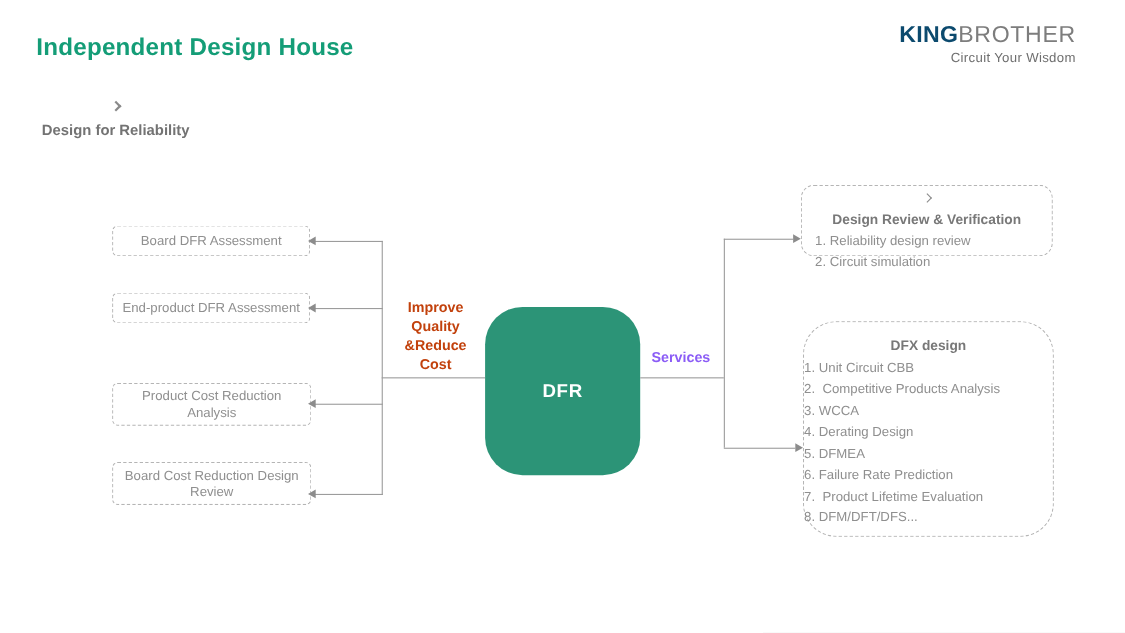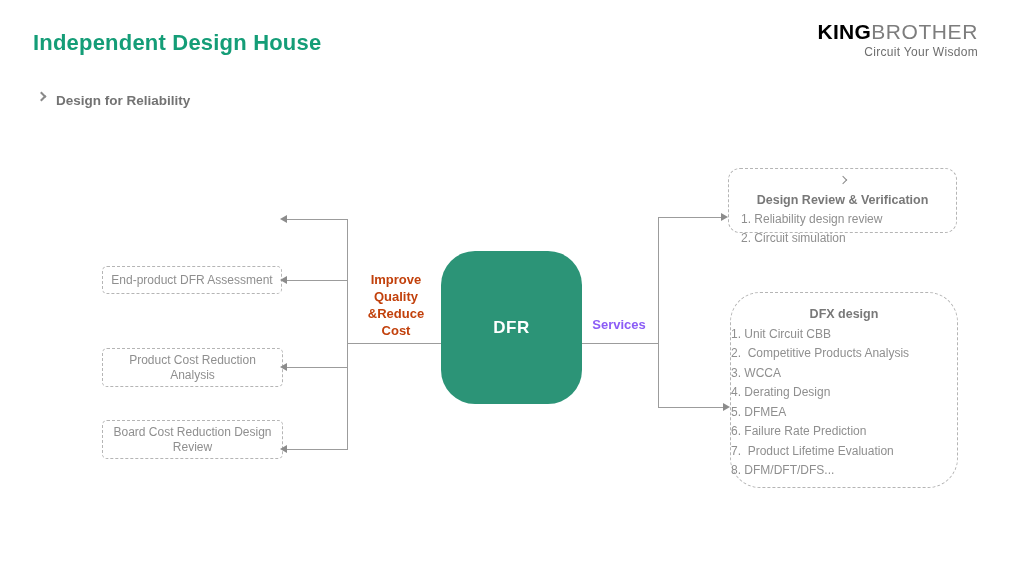--- a/index.html
+++ b/index.html
@@ -8,52 +8,52 @@
     position:relative; width:1023px; height:575px; background:#ffffff;
     overflow:hidden;
   }
   
   .title {
     position:absolute; left:33px; top:30px;
     font-size:22px; font-weight:bold; color:#149d77; letter-spacing:0.2px;
   }
   .subtitle {
     position:absolute; left:38px; top:93px;
-    display:flex; align-items:flex-start; gap:11px;
-    font-size:13.5px; font-weight:bold; color:#737373;
+    display:flex; align-items:center; gap:11px;
+    font-size:13.5px; font-weight:bold; color:#737373;flex-direction:column;
   }
   .chev {
     display:inline-block; width:7px; height:7px;
     border-top:2px solid #8a8a8a; border-right:2px solid #8a8a8a;
     transform:rotate(45deg);
   }
   .chev.small {
     width:6px; height:6px;
     border-top-width:1.6px; border-right-width:1.6px;
   }
   
   .logo { position:absolute; top:20px; right:45px; text-align:right; }
-  .logo-king { font-size:21px; font-weight:bold; color:#000000; letter-spacing:0.3px; }
+  .logo-king { font-size:21px; font-weight:bold; color:#0c4a6e; letter-spacing:0.3px; }
   .logo-brother { font-size:21px; font-weight:400; color:#7d7d7d; letter-spacing:0.6px; }
   .logo-tagline { font-size:12px; color:#6e6e6e; letter-spacing:0.3px; margin-top:1px; }
   
   .dashed-box {
     position:absolute; border:1px dashed #b5b5b5; border-radius:5px;
     display:flex; align-items:center; justify-content:center; text-align:center;
     color:#8f8f8f; font-size:12px; line-height:15px; padding:2px 6px;
   }
   .lbox1 { left:102px; top:205px; width:180px; height:28px; }
   .lbox2 { left:102px; top:266px; width:180px; height:28px; }
   .lbox3 { left:102px; top:348px; width:181px; height:39px; }
   .lbox3 span { max-width:132px; }
   .lbox4 { left:102px; top:420px; width:181px; height:39px; }
   .lbox4 span { max-width:185px; }
   
   .dfr-box {
-    position:absolute; left:441px; top:251px; width:141px; height:153px;
+    position:absolute; left:441px; top:279px; width:141px; height:153px;
     background:#2c9477; border-radius:34px;
     display:flex; align-items:center; justify-content:center;
     color:#ffffff; font-size:17px; font-weight:bold; letter-spacing:0.6px;
   }
   
   .improve-label {
     position:absolute; left:352px; top:271px; width:88px;
     text-align:center; font-size:13px; font-weight:bold; color:#c2410c; line-height:17px;
   }
   .services-label {
@@ -99,20 +99,23 @@
     <span>Design for Reliability</span>
   </div>
 
   <div class="logo">
     <div>
       <span class="logo-king">KING</span><span class="logo-brother">BROTHER</span>
     </div>
     <div class="logo-tagline">Circuit Your Wisdom</div>
   </div>
 
+  <div class="dashed-box lbox1">
+    <span>Board DFR Assessment</span>
+  </div>
   <div class="dashed-box lbox2">
     <span>End-product DFR Assessment</span>
   </div>
   <div class="dashed-box lbox3">
     <span>Product Cost Reduction Analysis</span>
   </div>
   <div class="dashed-box lbox4">
     <span>Board Cost Reduction Design Review</span>
   </div>
 

